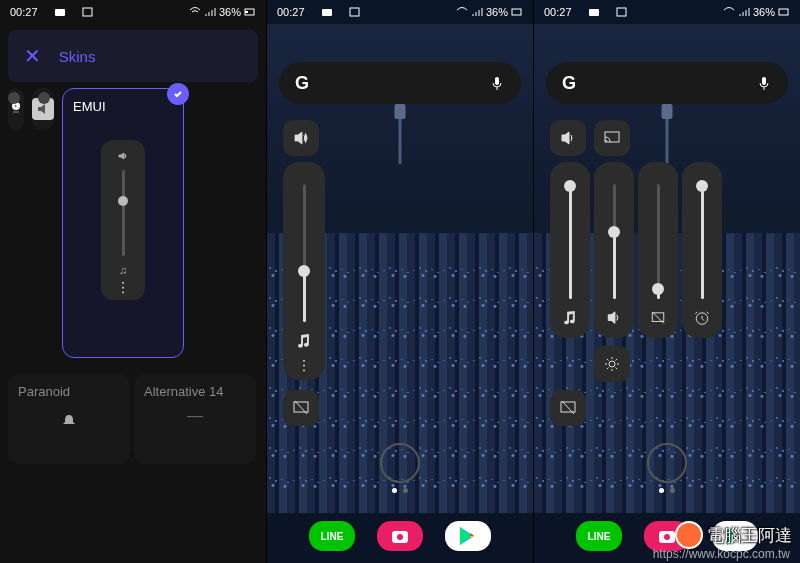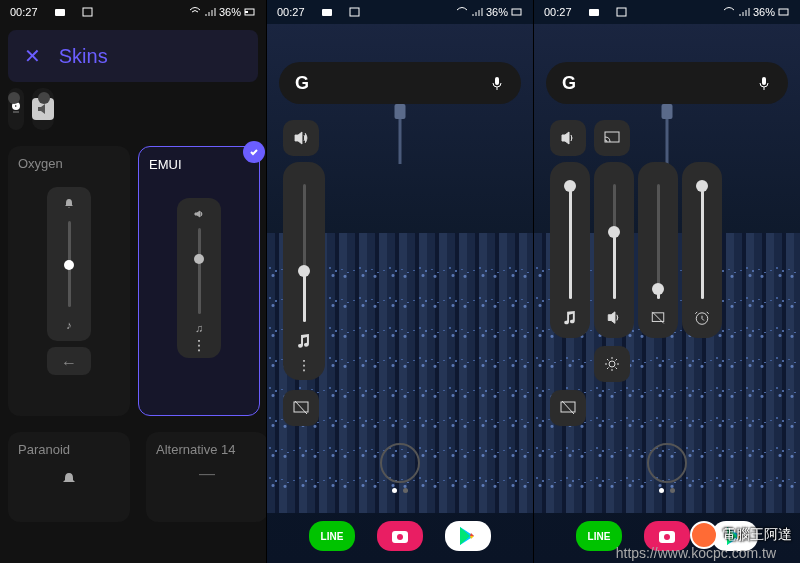--- a/index.html
+++ b/index.html
@@ -8,38 +8,38 @@
 .phone1{left:0;background:#121212}
 .phone2{left:267px}
 .phone3{left:534px}
 .statusbar{display:flex;justify-content:space-between;align-items:center;padding:4px 10px;color:#fff;font-size:11px;height:24px}
 .statusbar .left{display:flex;align-items:flex-end;gap:16px}
 .statusbar .right{display:flex;align-items:flex-start;gap:3px}
 .icon-svg{width:12px;height:12px;fill:#fff}
 
 .header{display:flex;align-items:center;padding:14px 16px;background:#1b1b2e;margin:6px 8px;border-radius:8px}
 .close-x{color:#6b5eff;font-size:20px;font-weight:300;margin-right:18px}
-.header-title{color:#6b5eff;font-size:20px}
+.header-title{color:#6b5eff;font-size:15px}
 .skins-grid{padding:0 8px;display:flex;flex-wrap:wrap;gap:8px}
 .top-row{display:flex;gap:8px;margin-bottom:8px}
 .mini-card{flex:1;background:#1a1a1a;border-radius:10px;height:42px;display:flex;align-items:center;justify-content:center;position:relative}
 .mini-badge{position:absolute;top:4px;right:4px;width:12px;height:12px;border-radius:50%;background:#444}
 .skin-card{width:122px;height:270px;background:#181818;border-radius:12px;padding:10px;position:relative}
 .skin-card.selected{border:1.5px solid #6b5eff;background:#16162a}
 .skin-title{color:#888;font-size:13px;margin-bottom:8px}
 .skin-card.selected .skin-title{color:#ffffff}
 .check-badge{position:absolute;top:-6px;right:-6px;width:22px;height:22px;border-radius:50%;background:#6b5eff;display:flex;align-items:center;justify-content:center}
 .slider-preview{display:flex;flex-direction:column;align-items:center;padding-top:8px}
 .oxygen-slider{background:#2a2a2a;border-radius:10px;width:44px;padding:10px 0;display:flex;flex-direction:column;align-items:center;gap:12px}
 .slider-track{width:3px;height:86px;background:#555;position:relative;border-radius:2px}
 .slider-thumb{position:absolute;width:10px;height:10px;background:#fff;border-radius:50%;left:-3.5px}
 .emui-slider{background:#2a2a2a;border-radius:12px;width:44px;padding:10px 0;display:flex;flex-direction:column;align-items:center;gap:8px;margin-top:10px}
 .small-icon{color:#aaa;font-size:11px}
 .back-arrow{background:#2a2a2a;width:44px;height:28px;border-radius:8px;display:flex;align-items:center;justify-content:center;margin-top:6px;color:#888}
-.bottom-row{display:flex;gap:16px;margin-top:8px}
+.bottom-row{display:flex;gap:4px;margin-top:8px}
 .skin-card-small{width:122px;height:90px;background:#181818;border-radius:12px;padding:10px}
 
 .city-bg{position:absolute;top:24px;left:0;right:0;bottom:0;background:linear-gradient(180deg,#1a2540 0%,#0d1829 45%,#0a1426 100%)}
 .tower{position:absolute;top:80px;left:50%;transform:translateX(-50%);width:3px;height:60px;background:#4a5a7a}
 .tower::before{content:'';position:absolute;top:0;left:-4px;width:11px;height:15px;background:#5a6a8a;border-radius:2px}
 .tower::after{content:'';position:absolute;top:-20px;left:0.5px;width:2px;height:20px;background:#6a7a9a}
 .buildings{position:absolute;bottom:50px;left:0;right:0;height:280px;background:repeating-linear-gradient(90deg,#1a2845 0,#1a2845 8px,#0e1830 8px,#0e1830 12px,#253555 12px,#253555 20px),linear-gradient(180deg,transparent 0%,#172540 40%,#0d1828 100%)}
 .lights{position:absolute;bottom:60px;left:0;right:0;height:250px;background-image:radial-gradient(circle at 10% 50%,#4a6aaa 1px,transparent 1px),radial-gradient(circle at 30% 60%,#5a7abb 1px,transparent 1px),radial-gradient(circle at 50% 55%,#4a6aaa 1px,transparent 1px),radial-gradient(circle at 70% 65%,#5a7abb 1px,transparent 1px),radial-gradient(circle at 90% 58%,#4a6aaa 1px,transparent 1px),radial-gradient(circle at 20% 75%,#6a8acc 1px,transparent 2px),radial-gradient(circle at 60% 78%,#6a8acc 1px,transparent 2px);background-size:30px 30px;opacity:0.8}
 .search-bar{position:absolute;top:62px;left:12px;right:12px;height:42px;background:#1a1a1a;border-radius:22px;display:flex;align-items:center;padding:0 16px;justify-content:space-between}
 .g-logo{color:#fff;font-weight:bold;font-size:18px}
@@ -58,22 +58,22 @@
 .line-app{background:#00c300;color:#fff;font-size:10px}
 .cam-app{background:#e91e63;color:#fff}
 .play-app{background:#fff}
 .pager{position:absolute;bottom:70px;left:0;right:0;display:flex;justify-content:center;gap:6px}
 .pager-dot{width:5px;height:5px;border-radius:50%;background:#666}
 .pager-dot.active{background:#fff}
 .cam-circle{position:absolute;bottom:80px;left:50%;transform:translateX(-50%);width:40px;height:40px;border:2px solid #555;border-radius:50%}
 
 .watermark{position:absolute;bottom:14px;right:8px;display:flex;align-items:center;gap:4px;z-index:10}
 .wm-logo{width:28px;height:28px;background:#ff6b35;border-radius:50%;border:2px solid #fff}
-.wm-text{color:#fff;font-size:14px;text-shadow:1px 1px 2px #000,-1px -1px 2px #000}
-.wm-url{position:absolute;bottom:2px;right:24px;color:#aaa;font-size:14px;z-index:10}
+.wm-text{color:#fff;font-size:17px;text-shadow:1px 1px 2px #000,-1px -1px 2px #000}
+.wm-url{position:absolute;bottom:2px;right:10px;color:#aaa;font-size:12px;z-index:10}
 </style>
 </head>
 <body>
 
 <div class="phone phone1">
   <div class="statusbar">
     <div class="left">
       <span>00:27</span>
       <svg class="icon-svg">
           <rect x="1" y="3" width="10" height="7" rx="1"></rect>
@@ -114,35 +114,20 @@
       </div>
       <div class="mini-card">
         <svg style="width:22px;height:22px;fill:#888;background:#ccc;border-radius:4px;padding:3px">
             <path d="M3,6 L6,6 L10,3 L10,13 L6,10 L3,10 Z" fill="#555"></path>
           </svg>
         <div class="mini-badge"></div>
       </div>
     </div>
 
     <div style="display:flex;gap:8px">
-      <div class="skin-card">
-        <div class="skin-title">Oxygen</div>
-        <div class="slider-preview">
-          <div class="oxygen-slider">
-            <svg class="icon-svg">
-                <path d="M6,2 Q9,2 9,6 L9,8 L10,9 L2,9 L3,8 L3,6 Q3,2 6,2 M5,10 Q6,11 7,10" fill="#aaa"></path>
-              </svg>
-            <div class="slider-track">
-              <div class="slider-thumb" style="top:45%"></div>
-            </div>
-            <span class="small-icon">♪</span>
-          </div>
-          <div class="back-arrow">←</div>
-        </div>
-      </div>
 
       <div class="skin-card selected">
         <div class="check-badge">
           <svg style="width:12px;height:12px;stroke:#fff;fill:none" viewBox="0 0 12 12">
               <path d="M3,6 L5,8 L9,4" stroke-width="2"></path>
             </svg>
         </div>
         <div class="skin-title">EMUI</div>
         <div class="slider-preview">
           <div class="emui-slider">

